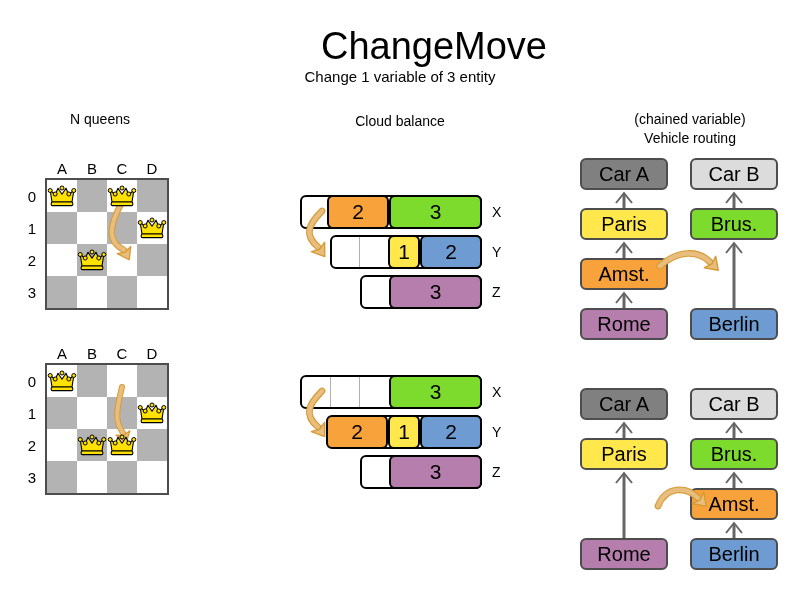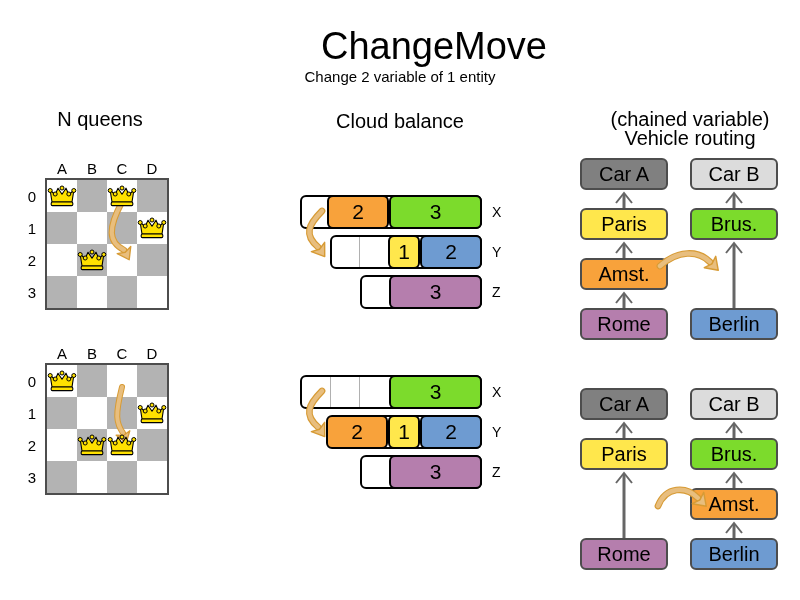--- a/index.html
+++ b/index.html
@@ -35,21 +35,21 @@
     width: 800px;
     text-align: center;
     font-size: 15px;
     line-height: 18px;
   }
 
   
   .col-heading {
     position: absolute;
     text-align: center;
-    font-size: 20px;
+    font-size: 14px;
     line-height: 19px;
   }
   #heading-nqueens  { left: 20px;  top: 110px; width: 160px; }
   #heading-cloud    { left: 300px; top: 112px; width: 200px; }
   #heading-routing  { left: 590px; top: 110px; width: 200px; }
 
   
   .board-wrap { position: absolute; }
   .board {
     position: absolute;
@@ -142,21 +142,21 @@
     text-align: center;
     color: #000000;
   }
   .link { position: absolute; pointer-events: none; }
   .route-arrow { position: absolute; pointer-events: none; }
 </style>
 </head>
 <body>
 
 <div id="page-title">ChangeMove</div>
-<div id="page-subtitle">Change 2 variable of 1 entity</div>
+<div id="page-subtitle">Change 1 variable of 3 entity</div>
 
 <div class="col-heading" id="heading-nqueens">N queens</div>
 <div class="col-heading" id="heading-cloud">Cloud balance</div>
 <div class="col-heading" id="heading-routing">
   <div>(chained variable)</div>
   <div>Vehicle routing</div>
 </div>
 
 <div class="board-wrap" id="board-before" style="left:20px; top:160px; width:180px; height:170px;">
     <div class="file-label" style="left: 27px;">A</div>

